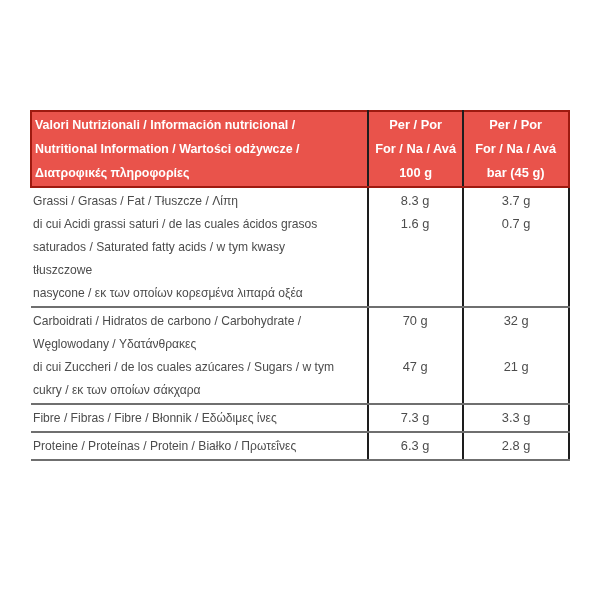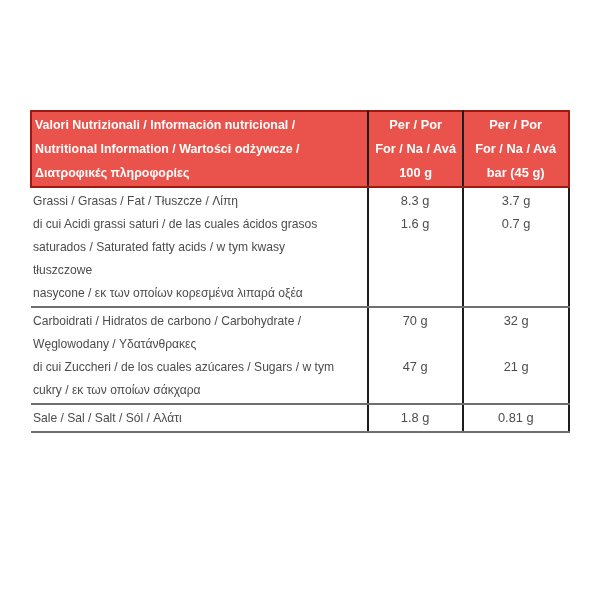--- a/index.html
+++ b/index.html
@@ -115,20 +115,25 @@
 di cui Zuccheri / de los cuales azúcares / Sugars / w tym
 cukry / εκ των οποίων σάκχαρα</span></td>
           <td class="v1"><span class="lines">70 g
 
 47 g</span></td>
           <td class="v2"><span class="lines">32 g
 
 21 g</span></td>
         </tr>
         <tr>
-          <td class="lbl"><span class="lines">Sale / Sal / Salt / Sól / Αλάτι</span></td>
-          <td class="v1"><span class="lines">1.8 g</span></td>
-          <td class="v2"><span class="lines">0.81 g</span></td>
+          <td class="lbl"><span class="lines">Fibre / Fibras / Fibre / Błonnik / Εδώδιμες ίνες</span></td>
+          <td class="v1"><span class="lines">7.3 g</span></td>
+          <td class="v2"><span class="lines">3.3 g</span></td>
+        </tr>
+        <tr>
+          <td class="lbl"><span class="lines">Proteine / Proteínas / Protein / Białko / Πρωτεΐνες</span></td>
+          <td class="v1"><span class="lines">6.3 g</span></td>
+          <td class="v2"><span class="lines">2.8 g</span></td>
         </tr>
       </tbody>
     </table>
   </div>
 </div>
 
 </body></html>

